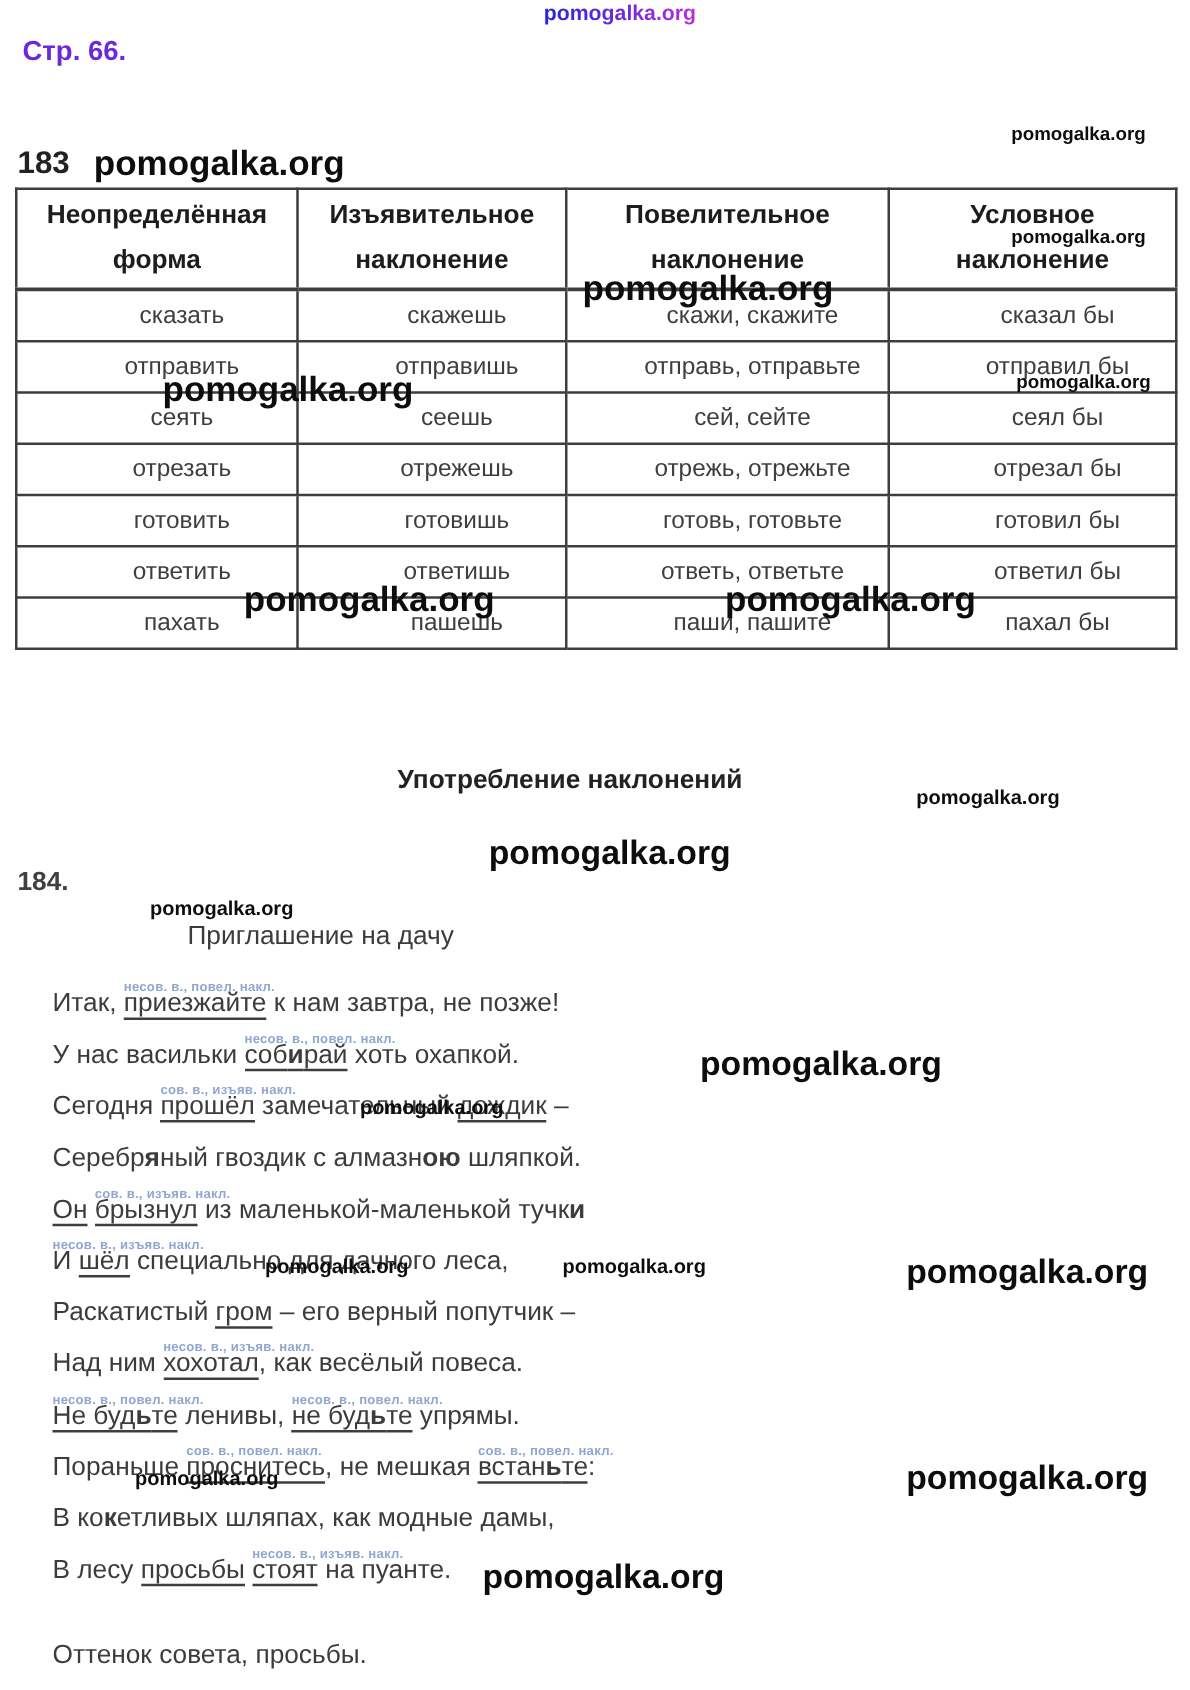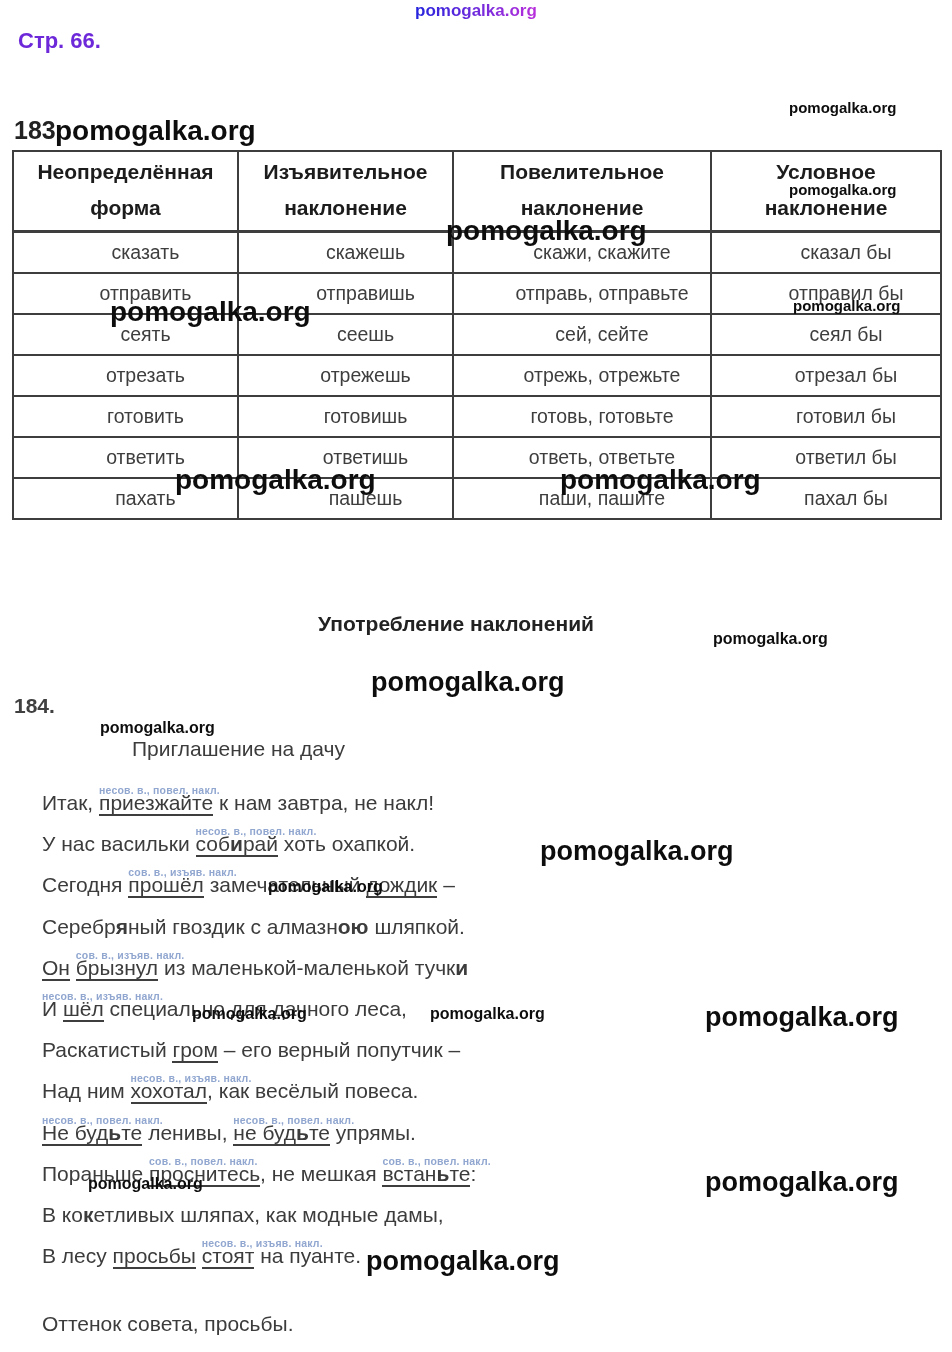--- a/index.html
+++ b/index.html
@@ -26,34 +26,34 @@
     padding:2px 0 4px; border-bottom-width:3px; vertical-align:middle;
   }
   #conj-table th div { line-height:36px; }
   #conj-table td { font-size:19.5px; color:#3e3e3e; height:41px; font-weight:400; }
 
   .section-heading {
     position:absolute; left:0; top:612px; width:912px; text-align:center;
     font-size:21px; font-weight:700; color:#222;
   }
 
-  .poem-title { position:absolute; left:132px; top:737px; font-size:21px; color:#3c3c3c; }
+  .poem-title { position:absolute; left:150px; top:737px; font-size:21px; color:#3c3c3c; }
   .poem { position:absolute; left:42px; top:777px; }
   .poem-line { height:41.2px; padding-top:14px; font-size:21px; line-height:24px; color:#3c3c3c; white-space:nowrap; }
   .seg { position:relative; }
   .u { border-bottom:2px solid #3e3e3e; }
   .b { font-weight:700; }
   .ann {
     position:absolute; left:0; top:-13px; font-size:10.5px; letter-spacing:0.2px;
     color:#91a7d0; white-space:nowrap; font-weight:700;
   }
 
   .final-note { position:absolute; left:42px; top:1312px; font-size:21px; color:#3c3c3c; }
 
-  #watermarks { position:absolute; inset:0; z-index:5; pointer-events:none; }
+  #watermarks { position:absolute; inset:0; z-index:5; pointer-events:none;margin-left:20px; }
   .wm { position:absolute; font-weight:700; white-space:nowrap; line-height:1.1; }
   .wm-dark { color:#0d0d0d; }
   .wm-gradient { color:#4a2fd2; }
   @supports ((background-clip:text) or (-webkit-background-clip:text)) {
     .wm-gradient {
       background:linear-gradient(90deg,#2424dd,#b92fdb);
       -webkit-background-clip:text; background-clip:text; color:transparent;
     }
   }
 </style>
@@ -139,21 +139,21 @@
       </tbody>
   </table>
 
   <div class="section-heading">Употребление наклонений</div>
 
   <div class="ex-184">184.</div>
 
   <div class="poem-title">Приглашение на дачу</div>
 
   <div id="poem-lines" class="poem">
-      <div class="poem-line"><span class="seg">Итак, </span><span class="seg u">приезжайте<span class="ann">несов. в., повел. накл.</span></span><span class="seg"> к нам завтра, не накл!</span></div>
+      <div class="poem-line"><span class="seg">Итак, </span><span class="seg u">приезжайте<span class="ann">несов. в., повел. накл.</span></span><span class="seg"> к нам завтра, не позже!</span></div>
       <div class="poem-line"><span class="seg">У нас васильки </span><span class="seg u">соб<span class="ann">несов. в., повел. накл.</span></span><span class="seg u b">и</span><span class="seg u">рай</span><span class="seg"> хоть охапкой.</span></div>
       <div class="poem-line"><span class="seg">Сегодня </span><span class="seg u">прошёл<span class="ann">сов. в., изъяв. накл.</span></span><span class="seg"> замечательный </span><span class="seg u">дождик</span><span class="seg"> –</span></div>
       <div class="poem-line"><span class="seg">Серебр</span><span class="seg b">я</span><span class="seg">ный гвоздик с алмазн</span><span class="seg b">ою</span><span class="seg"> шляпкой.</span></div>
       <div class="poem-line"><span class="seg u">Он</span><span class="seg"> </span><span class="seg u">брызнул<span class="ann">сов. в., изъяв. накл.</span></span><span class="seg"> из маленькой-маленькой тучк</span><span class="seg b">и</span></div>
       <div class="poem-line"><span class="seg">И <span class="ann">несов. в., изъяв. накл.</span></span><span class="seg u">шёл</span><span class="seg"> специально для дачного леса,</span></div>
       <div class="poem-line"><span class="seg">Раскатистый </span><span class="seg u">гром</span><span class="seg"> – его верный попутчик –</span></div>
       <div class="poem-line"><span class="seg">Над ним </span><span class="seg u">хохотал<span class="ann">несов. в., изъяв. накл.</span></span><span class="seg">, как весёлый повеса.</span></div>
       <div class="poem-line"><span class="seg u">Не буд<span class="ann">несов. в., повел. накл.</span></span><span class="seg u b">ь</span><span class="seg u">те</span><span class="seg"> ленивы, </span><span class="seg u">не буд<span class="ann">несов. в., повел. накл.</span></span><span class="seg u b">ь</span><span class="seg u">те</span><span class="seg"> упрямы.</span></div>
       <div class="poem-line"><span class="seg">Пораньше </span><span class="seg u">проснитесь<span class="ann">сов. в., повел. накл.</span></span><span class="seg">, не мешкая </span><span class="seg u">встан<span class="ann">сов. в., повел. накл.</span></span><span class="seg u b">ь</span><span class="seg u">те</span><span class="seg">:</span></div>
       <div class="poem-line"><span class="seg">В ко</span><span class="seg b">к</span><span class="seg">етливых шляпах, как модные дамы,</span></div>

